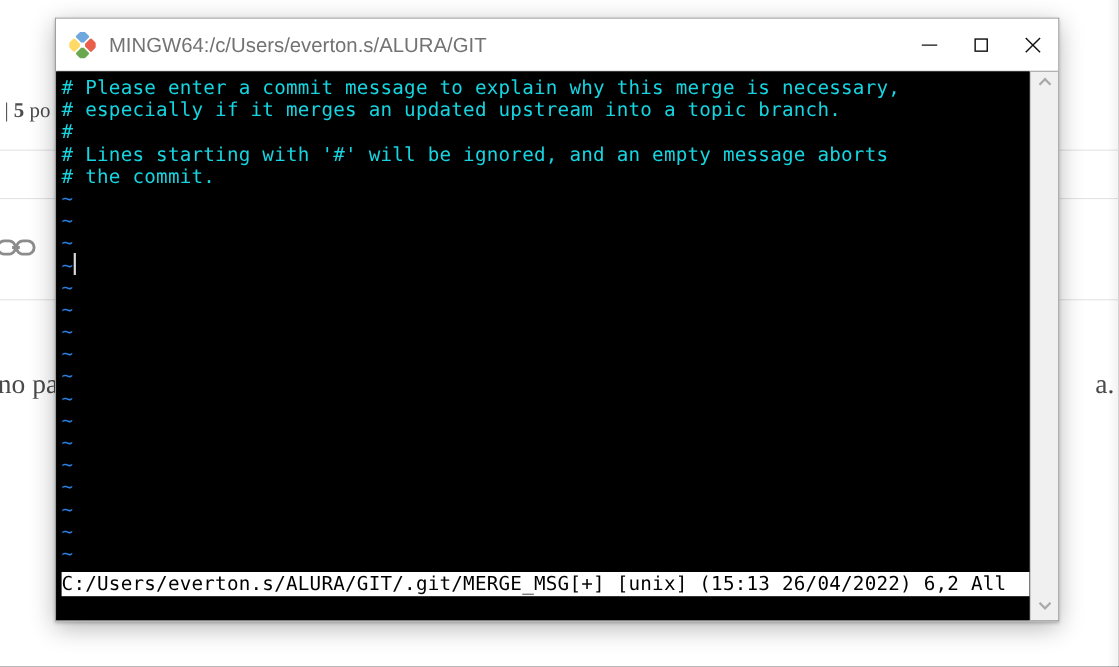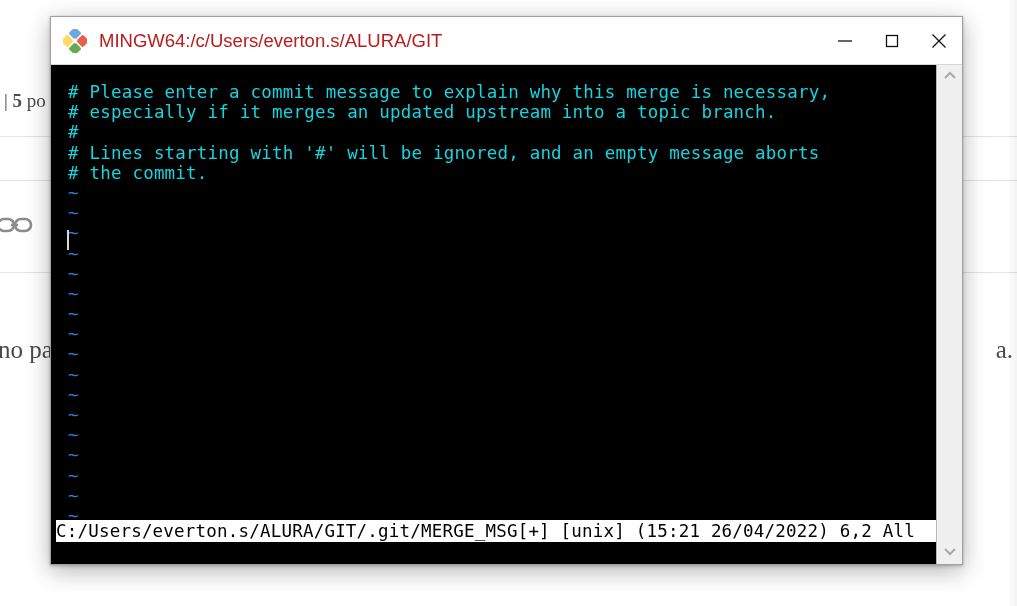--- a/index.html
+++ b/index.html
@@ -74,21 +74,21 @@
     flex: 0 0 auto;
     border-bottom: 1px solid #d6d6d6;
   }
   #app-icon {
     width: 24px; height: 24px;
     margin-left: 12px; margin-right: 12px;
     flex: 0 0 auto;
   }
   #window-title {
     font-size: 18.5px;
-    color: #b91c1c;
+    color: #737373;
     font-family: "Liberation Sans", sans-serif;
     white-space: nowrap;
     flex: 1 1 auto;
     overflow: hidden;
   }
   .win-btn {
     width: 47px; height: 47px;
     display: flex; align-items: center; justify-content: center;
     flex: 0 0 auto;
     background: transparent;
@@ -112,21 +112,21 @@
     overflow: hidden;
     padding: 0;
   }
   #console-text {
     font-family: "DejaVu Sans Mono", "Liberation Mono", monospace;
     font-size: 17.5px;
     line-height: 20.2px;
     letter-spacing: 0.2px;
     white-space: pre;
     padding: 5px 0 0 5px;
-    margin: 12px;
+    margin: 0;
   }
   .vim-comment { color: #16d4e0; display: block; height: 20.2px; }
   .vim-tilde   { color: #2b7fe0; display: block; height: 20.2px; }
   #cursor-block {
     position: absolute;
     left: 16px; top: 165px;
     width: 2px; height: 20px;
     background: #d8d8d8;
   }
 
@@ -223,21 +223,21 @@
         </svg>
       </span>
     </div>
   </div>
 
   <div id="terminal-body">
 
     <div id="console">
       <div id="console-text"><span class="vim-comment"># Please enter a commit message to explain why this merge is necessary,</span><span class="vim-comment"># especially if it merges an updated upstream into a topic branch.</span><span class="vim-comment">#</span><span class="vim-comment"># Lines starting with '#' will be ignored, and an empty message aborts</span><span class="vim-comment"># the commit.</span><span class="vim-tilde">~</span><span class="vim-tilde">~</span><span class="vim-tilde">~</span><span class="vim-tilde">~</span><span class="vim-tilde">~</span><span class="vim-tilde">~</span><span class="vim-tilde">~</span><span class="vim-tilde">~</span><span class="vim-tilde">~</span><span class="vim-tilde">~</span><span class="vim-tilde">~</span><span class="vim-tilde">~</span><span class="vim-tilde">~</span><span class="vim-tilde">~</span><span class="vim-tilde">~</span><span class="vim-tilde">~</span><span class="vim-tilde">~</span><span class="vim-tilde">~</span></div>
       <div id="cursor-block"></div>
-      <div id="status-line">C:/Users/everton.s/ALURA/GIT/.git/MERGE_MSG[+] [unix] (15:21 26/04/2022) 6,2 All</div>
+      <div id="status-line">C:/Users/everton.s/ALURA/GIT/.git/MERGE_MSG[+] [unix] (15:13 26/04/2022) 6,2 All</div>
     </div>
 
     <div id="console-scrollbar">
       <div class="sb-arrow">
         <span>
           <svg width="16" height="12" viewBox="0 0 16 12">
               <polyline points="3,8 8,3 13,8" fill="none" stroke="#a9a9a9" stroke-width="2.1"></polyline>
             </svg>
         </span>
       </div>

